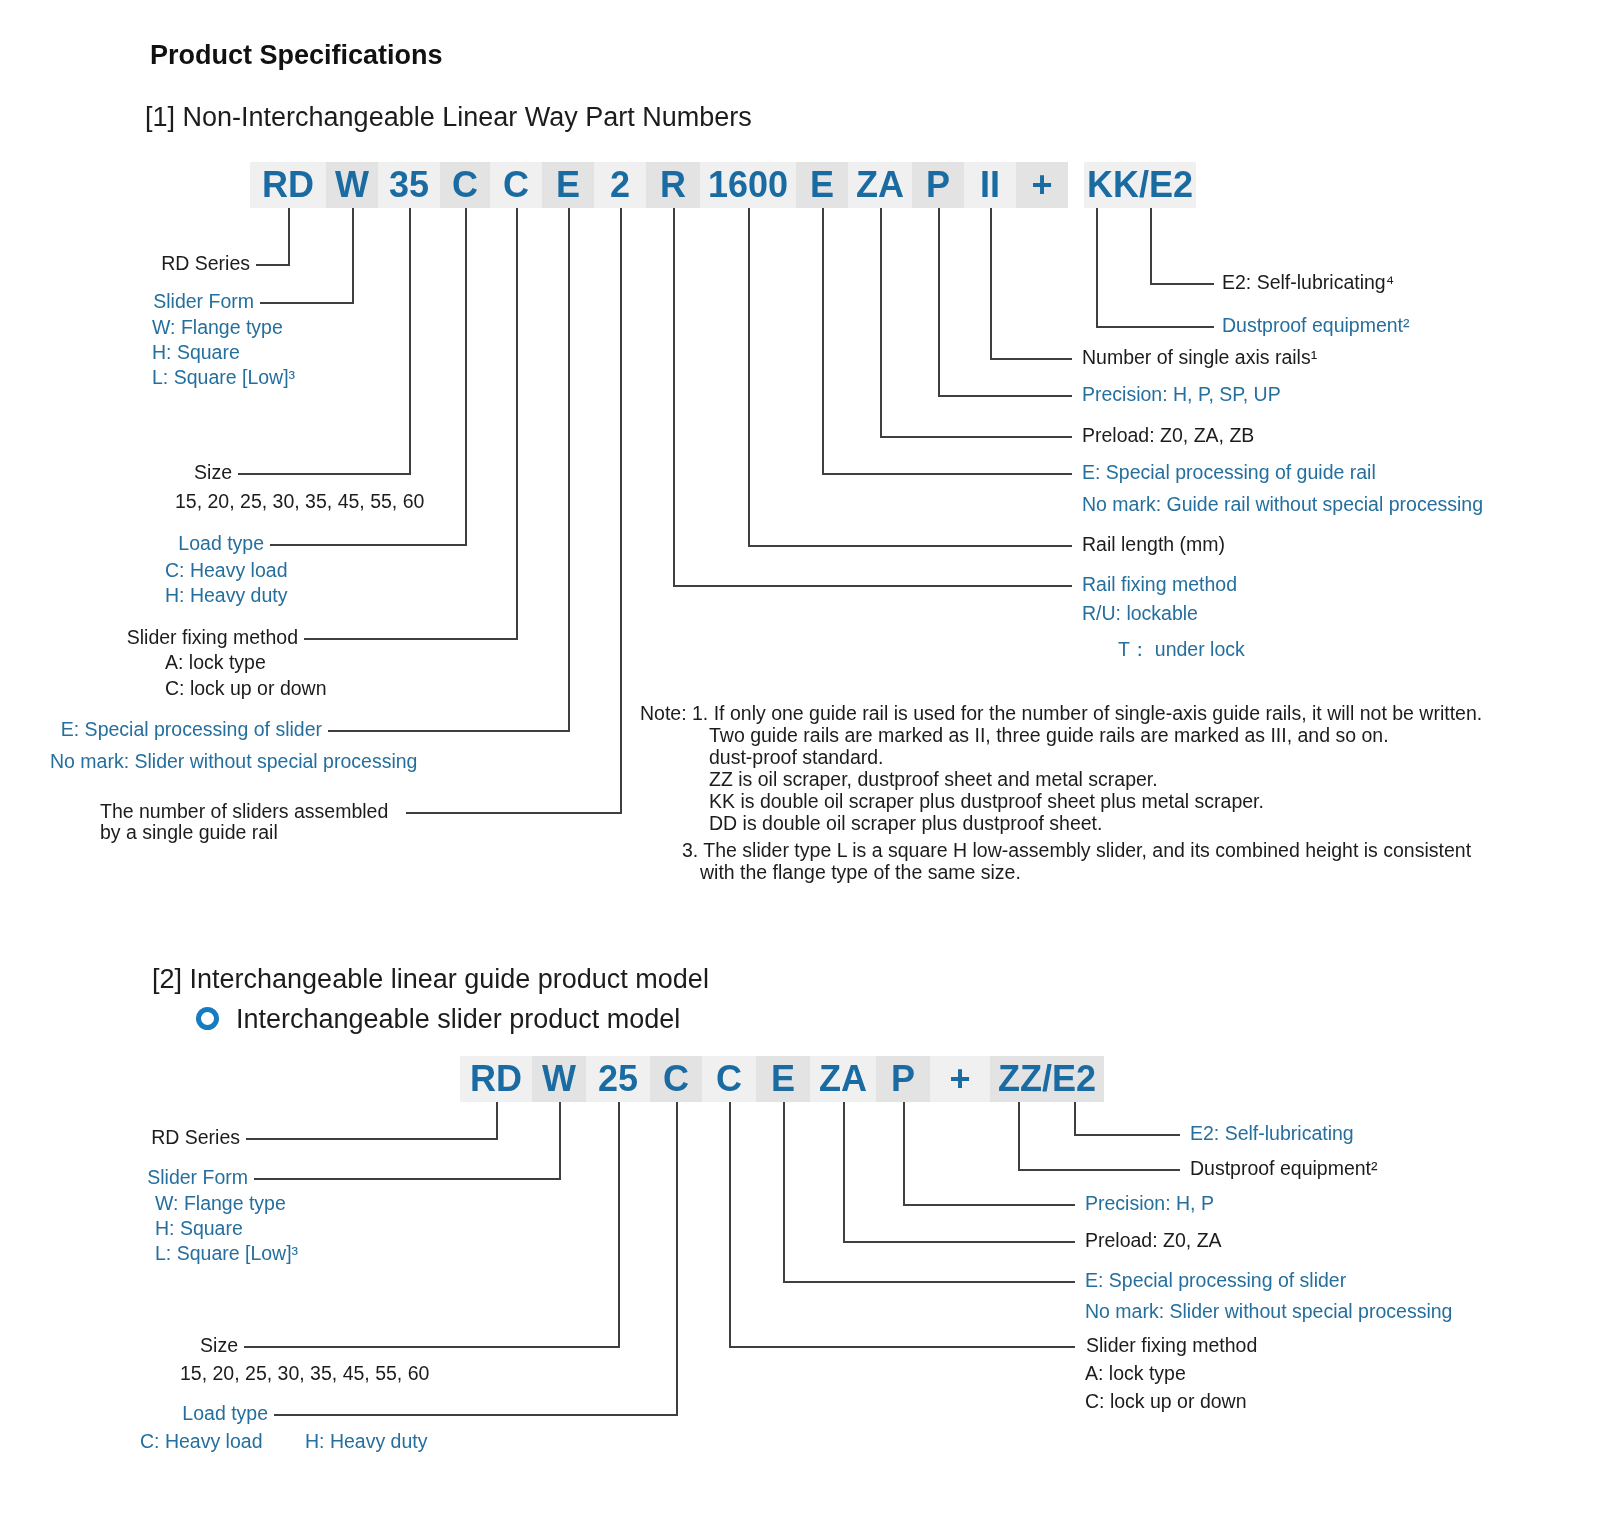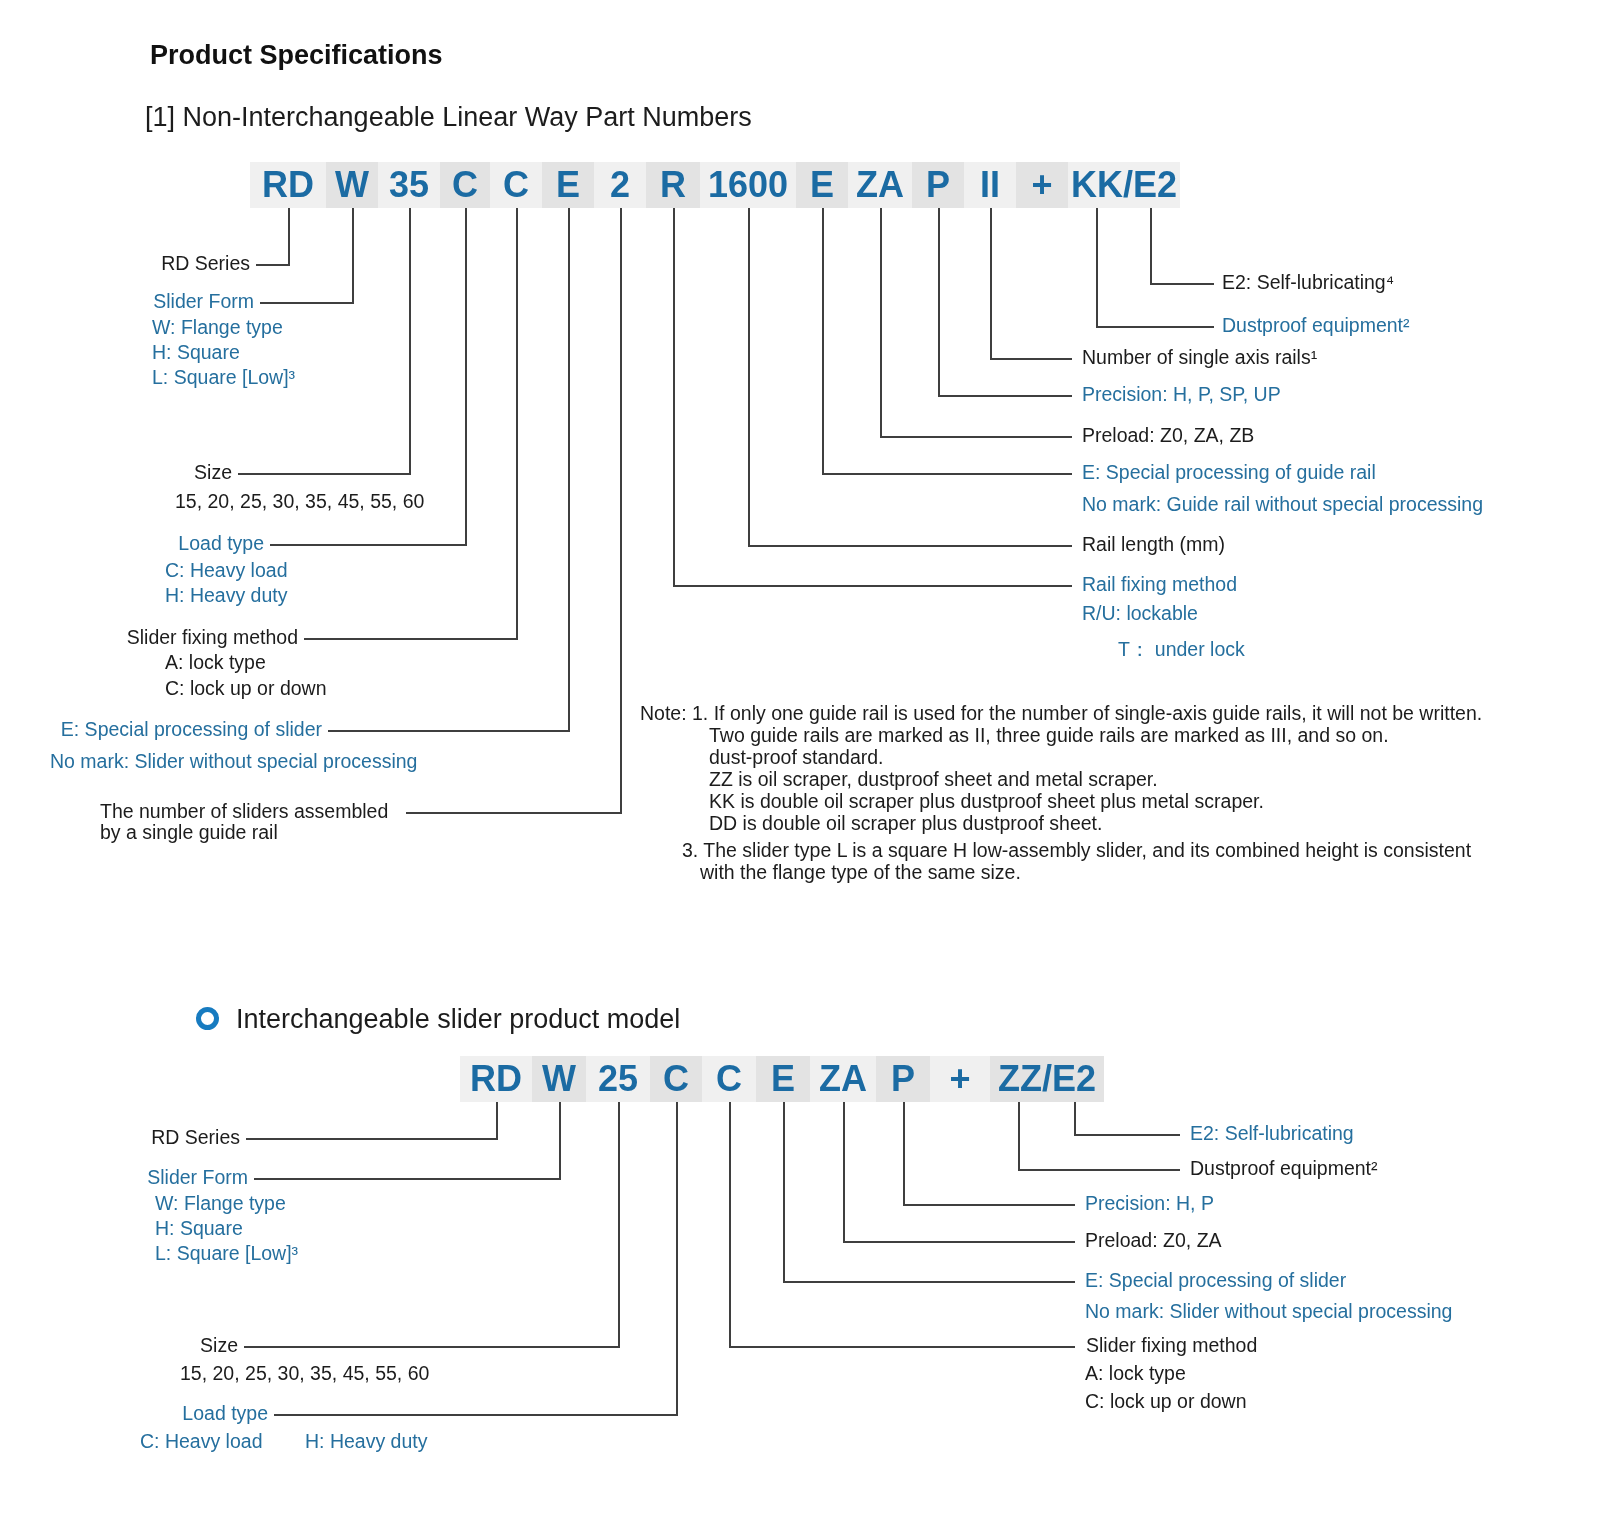--- a/index.html
+++ b/index.html
@@ -39,21 +39,21 @@
     <span class="seg sa" style="width:52px;">C</span>
     <span class="seg sb" style="width:52px;">E</span>
     <span class="seg sa" style="width:52px;">2</span>
     <span class="seg sb" style="width:54px;">R</span>
     <span class="seg sa" style="width:96px;">1600</span>
     <span class="seg sb" style="width:52px;">E</span>
     <span class="seg sa" style="width:64px;">ZA</span>
     <span class="seg sb" style="width:52px;">P</span>
     <span class="seg sa" style="width:52px;">II</span>
     <span class="seg sb" style="width:52px;">+</span>
-    <span class="seg sa" style="width:112px;">KK/E2</span>
+    <span class="seg sa" style="width:112px;margin-left:16px;">KK/E2</span>
   </div>
 
   <div class="el" style="left:256px;top:208px;width:32px;height:56px;"></div>
   <div class="el" style="left:260px;top:208px;width:92px;height:94px;"></div>
   <div class="el" style="left:238px;top:208px;width:171px;height:265px;"></div>
   <div class="el" style="left:270px;top:208px;width:195px;height:336px;"></div>
   <div class="el" style="left:304px;top:208px;width:212px;height:430px;"></div>
   <div class="el" style="left:328px;top:208px;width:240px;height:522px;"></div>
   <div class="el" style="left:406px;top:208px;width:214px;height:604px;"></div>
 
@@ -100,20 +100,21 @@
     <div class="nl" style="margin-left:4px;">Note: 1. If only one guide rail is used for the number of single-axis guide rails, it will not be written.</div>
     <div class="nl" style="margin-left:73px;">Two guide rails are marked as II, three guide rails are marked as III, and so on.</div>
     <div class="nl" style="margin-left:73px;">dust-proof standard.</div>
     <div class="nl" style="margin-left:73px;">ZZ is oil scraper, dustproof sheet and metal scraper.</div>
     <div class="nl" style="margin-left:73px;">KK is double oil scraper plus dustproof sheet plus metal scraper.</div>
     <div class="nl" style="margin-left:73px;">DD is double oil scraper plus dustproof sheet.</div>
     <div class="nl" style="margin-left:46px;margin-top:5px;">3. The slider type L is a square H low-assembly slider, and its combined height is consistent</div>
     <div class="nl" style="margin-left:64px;">with the flange type of the same size.</div>
   </div>
 
+  <div class="h2" style="left:152px;top:964px;">[2] Interchangeable linear guide product model</div>
   <div class="ring" style="left:196px;top:1007px;"></div>
   <div class="h2" style="left:236px;top:1004px;">Interchangeable slider product model</div>
 
   <div class="coderow" style="left:460px;top:1056px;">
     <span class="seg sa" style="width:72px;">RD</span>
     <span class="seg sb" style="width:54px;">W</span>
     <span class="seg sa" style="width:64px;">25</span>
     <span class="seg sb" style="width:52px;">C</span>
     <span class="seg sa" style="width:54px;">C</span>
     <span class="seg sb" style="width:54px;">E</span>

